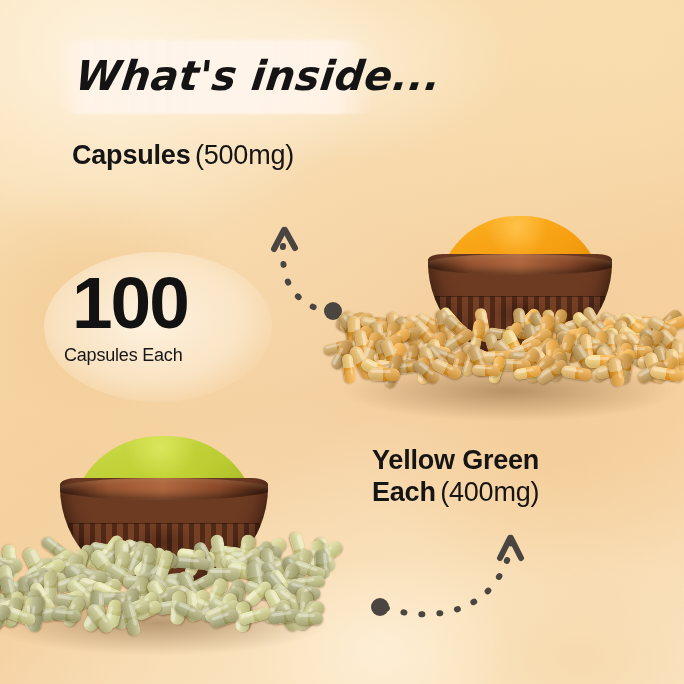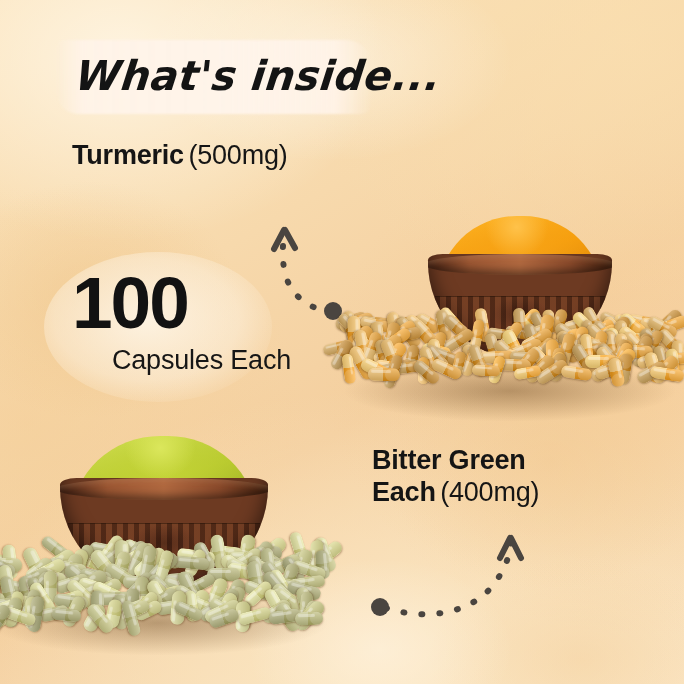--- a/index.html
+++ b/index.html
@@ -55,21 +55,21 @@
   .lbl .n{font-weight:400;font-size:27px;letter-spacing:-.2px;}
   #turmeric-label{left:72px;top:140px;}
   #neem-label{left:372px;top:445px;}
 
   .bignum{
     position:absolute;left:72px;top:268px;
     font-weight:700;font-size:73px;line-height:.95;color:#121212;letter-spacing:-2px;
   }
   .subnum{
     position:absolute;left:64px;top:345px;
-    font-weight:400;font-size:27px;color:#161616;letter-spacing:-.2px;margin-left:48px;
+    font-weight:400;font-size:18px;color:#161616;letter-spacing:-.2px;
   }
 
   .arrow{position:absolute;pointer-events:none;}
   #arrow-turmeric{left:255px;top:215px;}
   #arrow-neem{left:360px;top:520px;}
 
   
   .group{position:absolute;}
   #turmeric-group{left:332px;top:218px;width:352px;height:200px;}
   #neem-group{left:-18px;top:438px;width:352px;height:210px;}
@@ -142,28 +142,28 @@
   <div class="wash w3"></div>
   <div class="wash w4"></div>
   <div class="wash w5"></div>
 
   <div class="title-patch"></div>
   <div class="num-patch"></div>
 
   <div class="headline">What's inside...</div>
 
   <div class="lbl" id="turmeric-label">
-    <div><span class="b">Turmeric</span> <span class="n">(500mg)</span></div>
+    <div><span class="b">Capsules</span> <span class="n">(500mg)</span></div>
   </div>
 
   <div class="bignum">100</div>
   <div class="subnum">Capsules Each</div>
 
   <div class="lbl" id="neem-label">
-    <div><span class="b">Bitter Green</span></div>
+    <div><span class="b">Yellow Green</span></div>
     <div><span class="b">Each</span> <span class="n">(400mg)</span></div>
   </div>
 
   <svg class="arrow" id="arrow-turmeric" width="110" height="120" viewBox="0 0 110 120">
     <path d="M76 96 C 60 96, 36 84, 30 58 C 26 40, 28 28, 30 18" fill="none" stroke="#4a4540" stroke-width="6" stroke-linecap="round" stroke-dasharray="1 17"></path>
     <path d="M19 34 L29 15" fill="none" stroke="#4a4540" stroke-width="6" stroke-linecap="round"></path>
     <path d="M40 33 L30 15" fill="none" stroke="#4a4540" stroke-width="6" stroke-linecap="round"></path>
     <circle cx="78" cy="96" r="9" fill="#4a4540"></circle>
   </svg>
 

